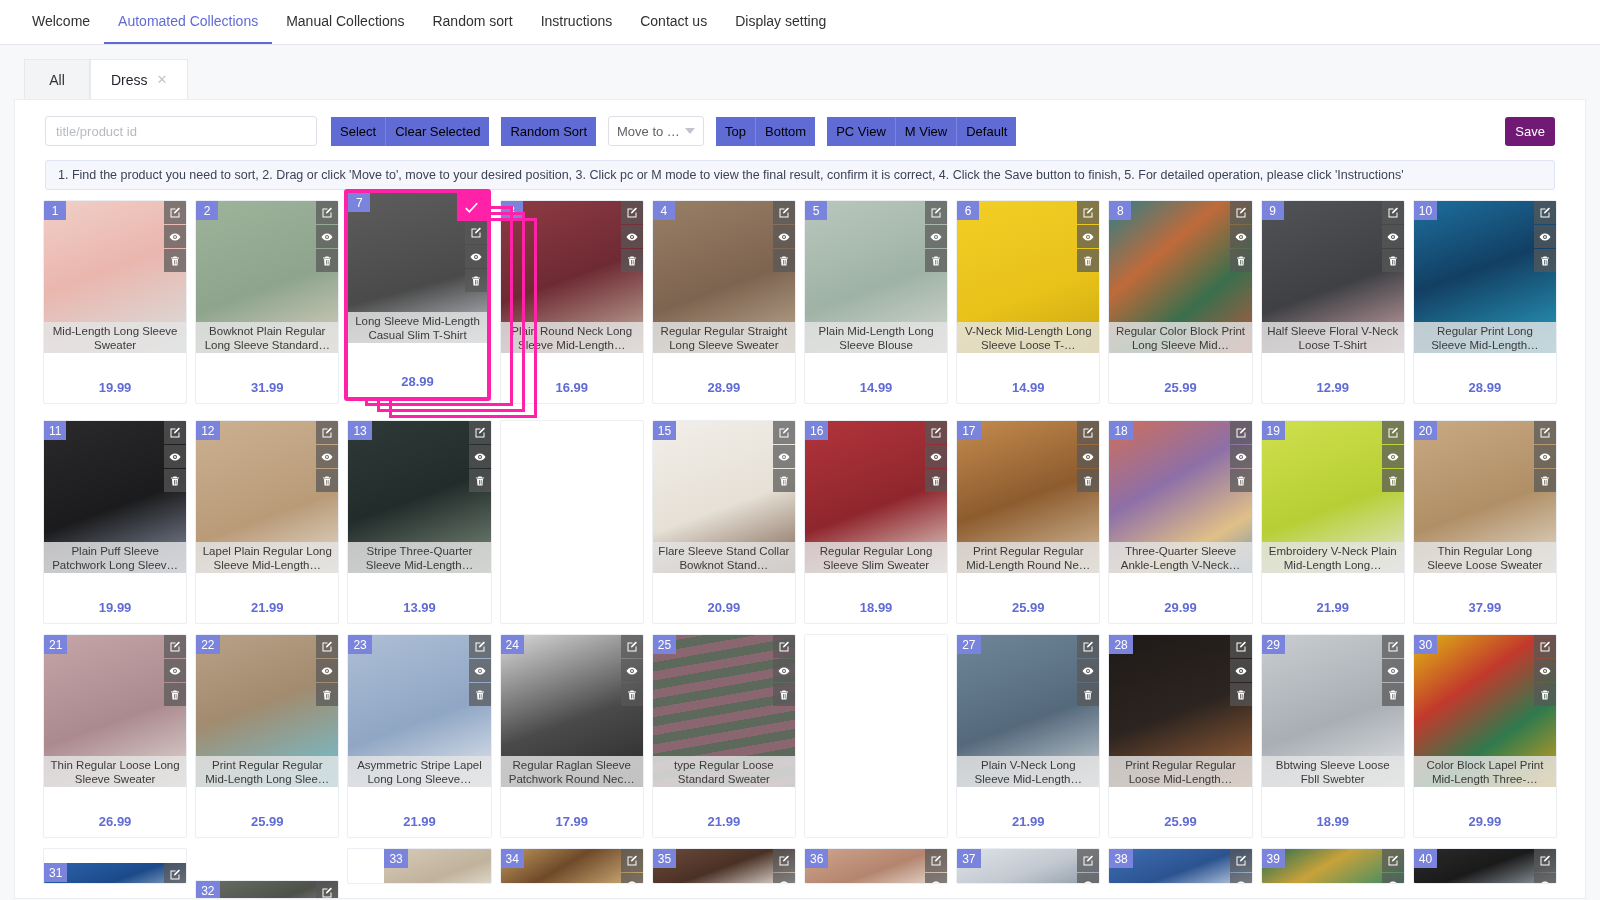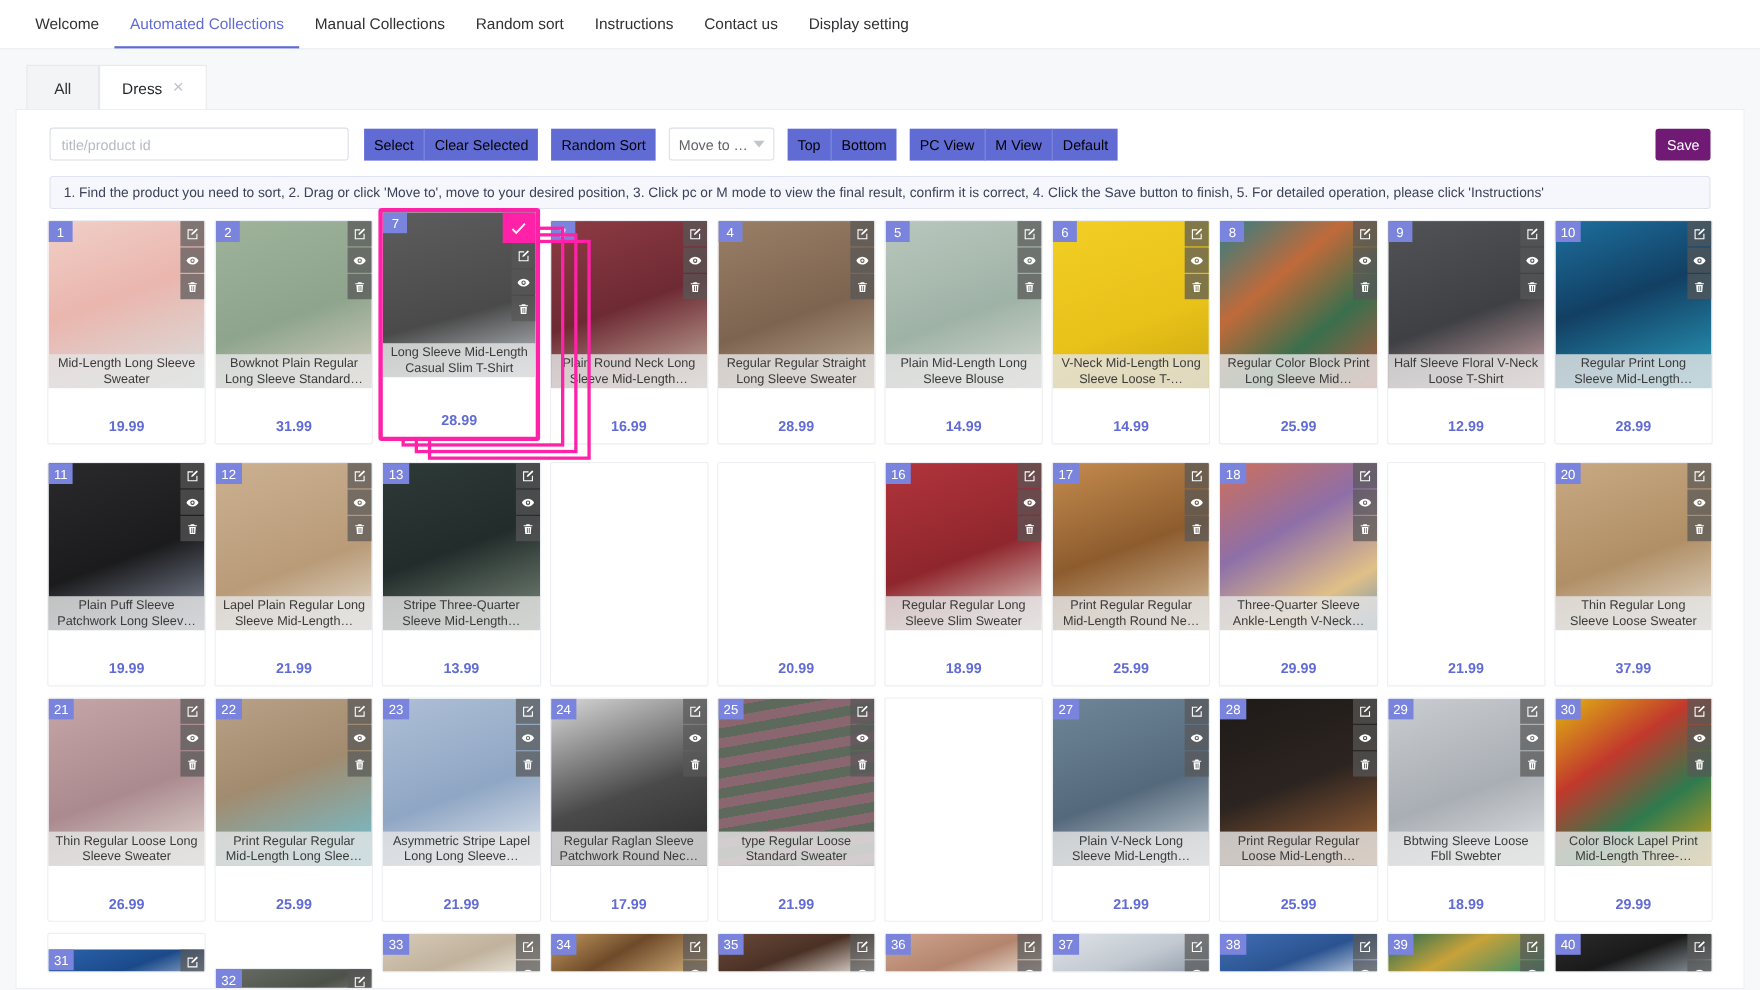--- a/index.html
+++ b/index.html
@@ -716,20 +716,44 @@
                   <path d="M9 3h6l1 2h4v2H4V5h4l1-2zM6 8h12l-1 13H7L6 8zm4 2v9h1.5v-9H10zm3.5 0v9H15v-9h-1.5z"></path>
                 </svg>
               </div>
             </div>
             <div class="title">Stripe Three-Quarter Sleeve Mid-Length…</div>
           </div>
           <div class="price">13.99</div>
         </div>
         <div class="card empty"></div>
         <div class="card">
+          <div class="thumb">
+            <div class="thumb-img g15"></div>
+            <div class="badge-num">15</div>
+            <div class="actions">
+              <div class="act">
+                <svg viewBox="0 0 24 24">
+                  <path d="M3 3h10v2H5v14h14v-8h2v10H3V3z"></path>
+                  <path d="M21.3 2.7l-1-1a1 1 0 0 0-1.4 0l-8.4 8.4-.8 3 3-.8 8.6-8.2a1 1 0 0 0 0-1.4z"></path>
+                </svg>
+              </div>
+              <div class="act">
+                <svg viewBox="0 0 24 24">
+                  <path d="M12 5C6.5 5 2.2 9.3 1 12c1.2 2.7 5.5 7 11 7s9.8-4.3 11-7c-1.2-2.7-5.5-7-11-7zm0 11a4 4 0 1 1 0-8 4 4 0 0 1 0 8z"></path>
+                  <circle cx="12" cy="12" r="2"></circle>
+                </svg>
+              </div>
+              <div class="act">
+                <svg viewBox="0 0 24 24">
+                  <path d="M9 3h6l1 2h4v2H4V5h4l1-2zM6 8h12l-1 13H7L6 8zm4 2v9h1.5v-9H10zm3.5 0v9H15v-9h-1.5z"></path>
+                </svg>
+              </div>
+            </div>
+            <div class="title">Flare Sleeve Stand Collar Bowknot Stand…</div>
+          </div>
           <div class="price">20.99</div>
         </div>
         <div class="card">
           <div class="thumb">
             <div class="thumb-img g16"></div>
             <div class="badge-num">16</div>
             <div class="actions">
               <div class="act">
                 <svg viewBox="0 0 24 24">
                   <path d="M3 3h10v2H5v14h14v-8h2v10H3V3z"></path>
@@ -800,20 +824,44 @@
                 <svg viewBox="0 0 24 24">
                   <path d="M9 3h6l1 2h4v2H4V5h4l1-2zM6 8h12l-1 13H7L6 8zm4 2v9h1.5v-9H10zm3.5 0v9H15v-9h-1.5z"></path>
                 </svg>
               </div>
             </div>
             <div class="title">Three-Quarter Sleeve Ankle-Length V-Neck…</div>
           </div>
           <div class="price">29.99</div>
         </div>
         <div class="card">
+          <div class="thumb">
+            <div class="thumb-img g19"></div>
+            <div class="badge-num">19</div>
+            <div class="actions">
+              <div class="act">
+                <svg viewBox="0 0 24 24">
+                  <path d="M3 3h10v2H5v14h14v-8h2v10H3V3z"></path>
+                  <path d="M21.3 2.7l-1-1a1 1 0 0 0-1.4 0l-8.4 8.4-.8 3 3-.8 8.6-8.2a1 1 0 0 0 0-1.4z"></path>
+                </svg>
+              </div>
+              <div class="act">
+                <svg viewBox="0 0 24 24">
+                  <path d="M12 5C6.5 5 2.2 9.3 1 12c1.2 2.7 5.5 7 11 7s9.8-4.3 11-7c-1.2-2.7-5.5-7-11-7zm0 11a4 4 0 1 1 0-8 4 4 0 0 1 0 8z"></path>
+                  <circle cx="12" cy="12" r="2"></circle>
+                </svg>
+              </div>
+              <div class="act">
+                <svg viewBox="0 0 24 24">
+                  <path d="M9 3h6l1 2h4v2H4V5h4l1-2zM6 8h12l-1 13H7L6 8zm4 2v9h1.5v-9H10zm3.5 0v9H15v-9h-1.5z"></path>
+                </svg>
+              </div>
+            </div>
+            <div class="title">Embroidery V-Neck Plain Mid-Length Long…</div>
+          </div>
           <div class="price">21.99</div>
         </div>
         <div class="card">
           <div class="thumb">
             <div class="thumb-img g20"></div>
             <div class="badge-num">20</div>
             <div class="actions">
               <div class="act">
                 <svg viewBox="0 0 24 24">
                   <path d="M3 3h10v2H5v14h14v-8h2v10H3V3z"></path>
@@ -1120,21 +1168,21 @@
               <div class="act">
                 <svg viewBox="0 0 24 24">
                   <path d="M12 5C6.5 5 2.2 9.3 1 12c1.2 2.7 5.5 7 11 7s9.8-4.3 11-7c-1.2-2.7-5.5-7-11-7zm0 11a4 4 0 1 1 0-8 4 4 0 0 1 0 8z"></path>
                   <circle cx="12" cy="12" r="2"></circle>
                 </svg>
               </div>
             </div>
           </div>
         </div>
         <div class="card" style="height: 36px;">
-          <div class="thumb" style="height: 36px;">
+          <div class="thumb" style="height: 36px; margin-left: 36px;">
             <div class="thumb-img g33"></div>
             <div class="badge-num">33</div>
             <div class="actions">
               <div class="act">
                 <svg viewBox="0 0 24 24">
                   <path d="M3 3h10v2H5v14h14v-8h2v10H3V3z"></path>
                   <path d="M21.3 2.7l-1-1a1 1 0 0 0-1.4 0l-8.4 8.4-.8 3 3-.8 8.6-8.2a1 1 0 0 0 0-1.4z"></path>
                 </svg>
               </div>
               <div class="act">

